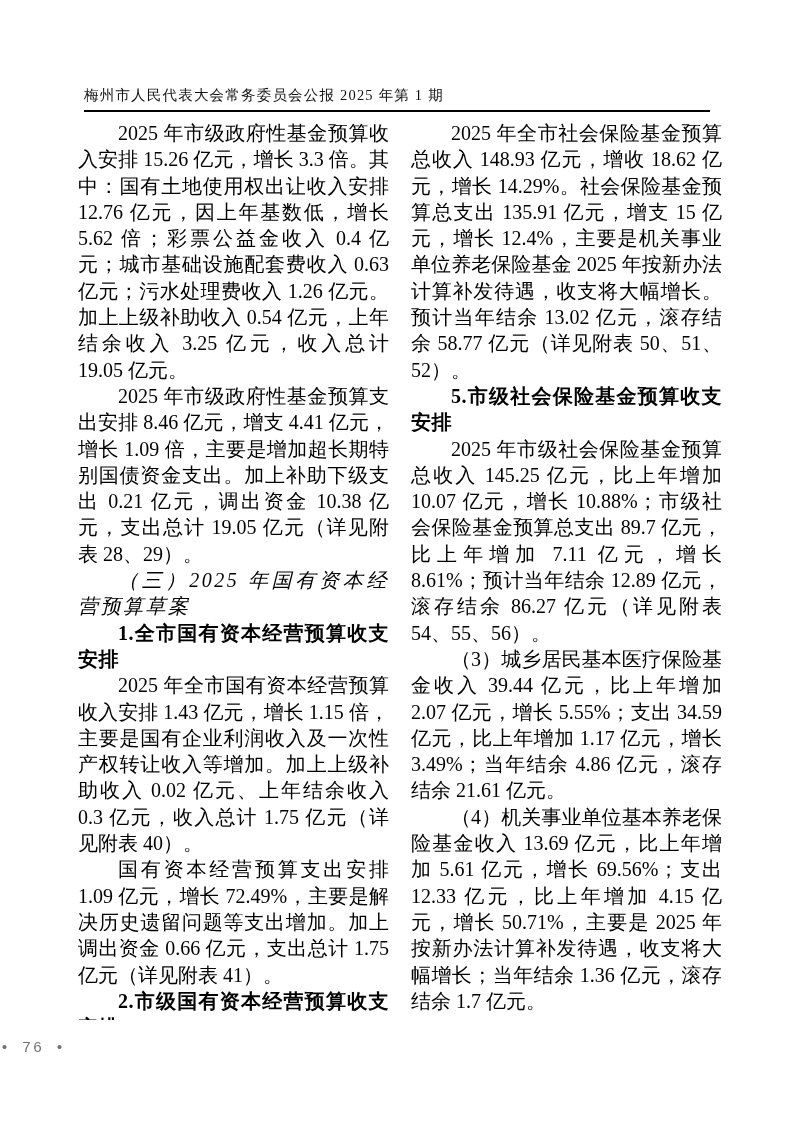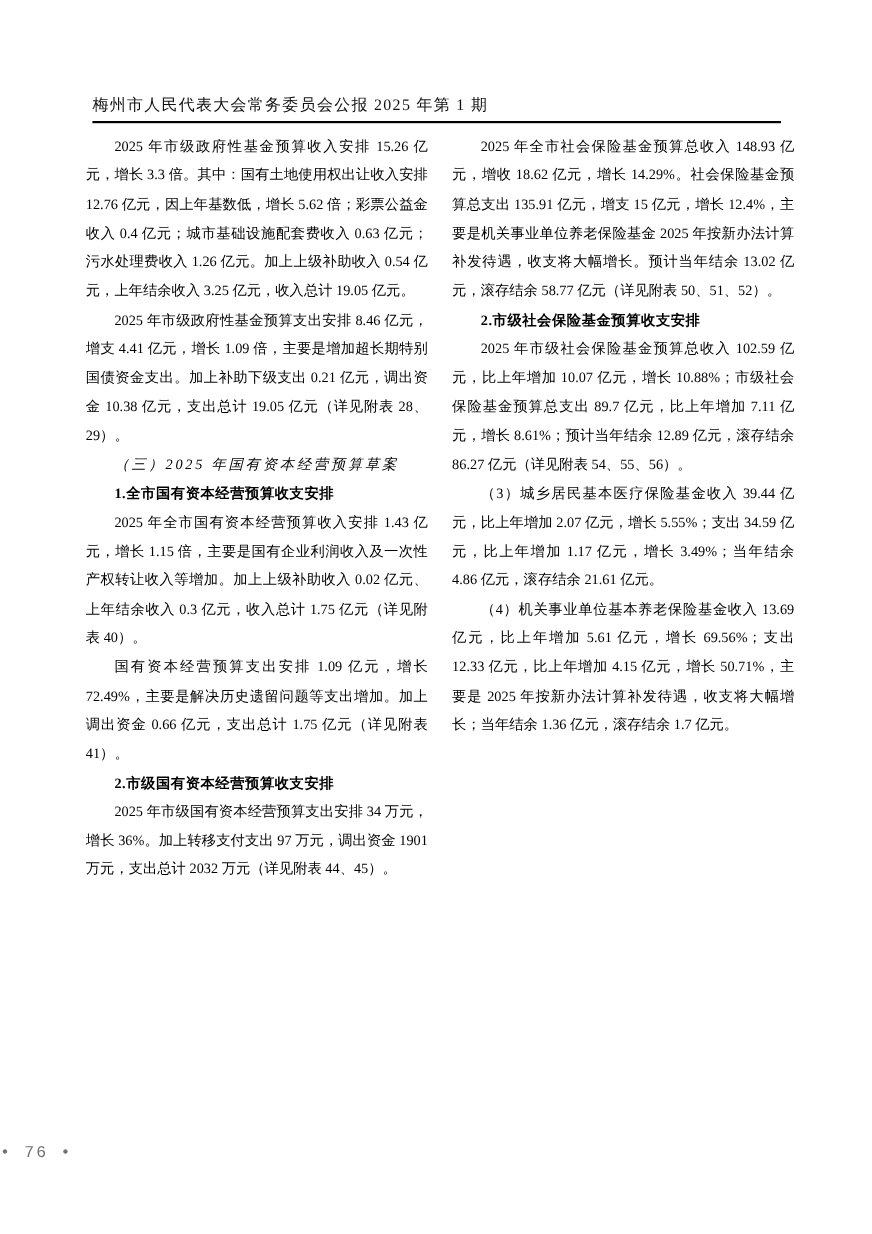--- a/index.html
+++ b/index.html
@@ -41,21 +41,21 @@
     top: 120px;
     left: 78px;
     width: 644px;
     height: 900px;
     display: flex;
     gap: 22px;
     overflow: hidden;
   }
   .column {
     width: 311px;
-    font-size: 13px;
+    font-size: 20px;
     line-height: 26.3px;
     text-align: justify;
     text-justify: inter-ideograph;
   }
   .block {
     margin: 0;
     text-indent: 2em;
   }
   .paragraph {
     font-weight: normal;
@@ -94,21 +94,21 @@
         <p class="block paragraph">2025 年市级政府性基金预算支出安排 8.46 亿元，增支 4.41 亿元，增长 1.09 倍，主要是增加超长期特别国债资金支出。加上补助下级支出 0.21 亿元，调出资金 10.38 亿元，支出总计 19.05 亿元（详见附表 28、29）。</p>
         <p class="block heading-kai">（三）2025 年国有资本经营预算草案</p>
         <p class="block heading-bold">1.全市国有资本经营预算收支安排</p>
         <p class="block paragraph">2025 年全市国有资本经营预算收入安排 1.43 亿元，增长 1.15 倍，主要是国有企业利润收入及一次性产权转让收入等增加。加上上级补助收入 0.02 亿元、上年结余收入 0.3 亿元，收入总计 1.75 亿元（详见附表 40）。</p>
         <p class="block paragraph">国有资本经营预算支出安排 1.09 亿元，增长 72.49%，主要是解决历史遗留问题等支出增加。加上调出资金 0.66 亿元，支出总计 1.75 亿元（详见附表 41）。</p>
         <p class="block heading-bold">2.市级国有资本经营预算收支安排</p>
         <p class="block paragraph">2025 年市级国有资本经营预算支出安排 34 万元，增长 36%。加上转移支付支出 97 万元，调出资金 1901 万元，支出总计 2032 万元（详见附表 44、45）。</p>
       </div>
     <div class="column">
         <p class="block paragraph">2025 年全市社会保险基金预算总收入 148.93 亿元，增收 18.62 亿元，增长 14.29%。社会保险基金预算总支出 135.91 亿元，增支 15 亿元，增长 12.4%，主要是机关事业单位养老保险基金 2025 年按新办法计算补发待遇，收支将大幅增长。预计当年结余 13.02 亿元，滚存结余 58.77 亿元（详见附表 50、51、52）。</p>
-        <p class="block heading-bold">2.市级社会保险基金预算收支安排</p>
-        <p class="block paragraph">2025 年市级社会保险基金预算总收入 102.59 亿元，比上年增加 10.07 亿元，增长 10.88%；市级社会保险基金预算总支出 89.7 亿元，比上年增加 7.11 亿元，增长 8.61%；预计当年结余 12.89 亿元，滚存结余 86.27 亿元（详见附表 54、55、56）。</p>
+        <p class="block heading-bold">5.市级社会保险基金预算收支安排</p>
+        <p class="block paragraph">2025 年市级社会保险基金预算总收入 145.25 亿元，比上年增加 10.07 亿元，增长 10.88%；市级社会保险基金预算总支出 89.7 亿元，比上年增加 7.11 亿元，增长 8.61%；预计当年结余 12.89 亿元，滚存结余 86.27 亿元（详见附表 54、55、56）。</p>
         <p class="block paragraph">（3）城乡居民基本医疗保险基金收入 39.44 亿元，比上年增加 2.07 亿元，增长 5.55%；支出 34.59 亿元，比上年增加 1.17 亿元，增长 3.49%；当年结余 4.86 亿元，滚存结余 21.61 亿元。</p>
         <p class="block paragraph">（4）机关事业单位基本养老保险基金收入 13.69 亿元，比上年增加 5.61 亿元，增长 69.56%；支出 12.33 亿元，比上年增加 4.15 亿元，增长 50.71%，主要是 2025 年按新办法计算补发待遇，收支将大幅增长；当年结余 1.36 亿元，滚存结余 1.7 亿元。</p>
       </div>
   </div>
 
   <div class="page-number">• 76 •</div>
 </div>
 
 </body></html>

